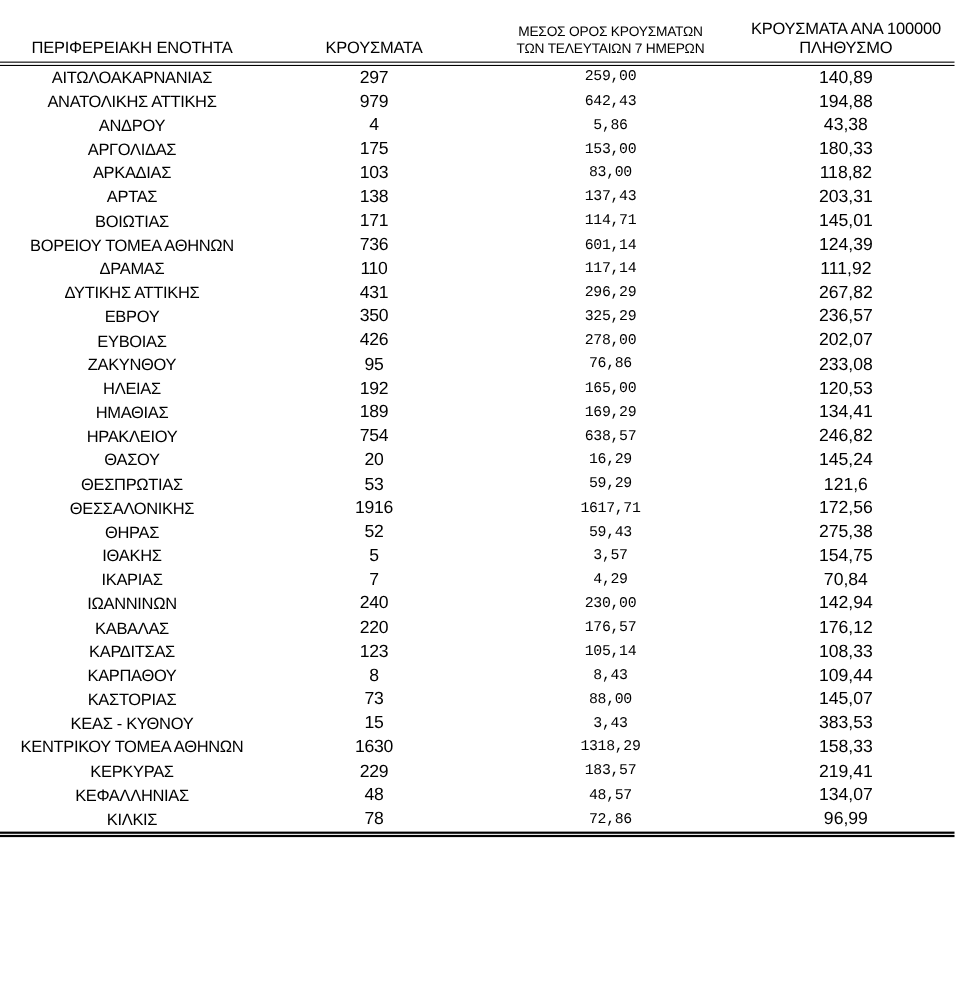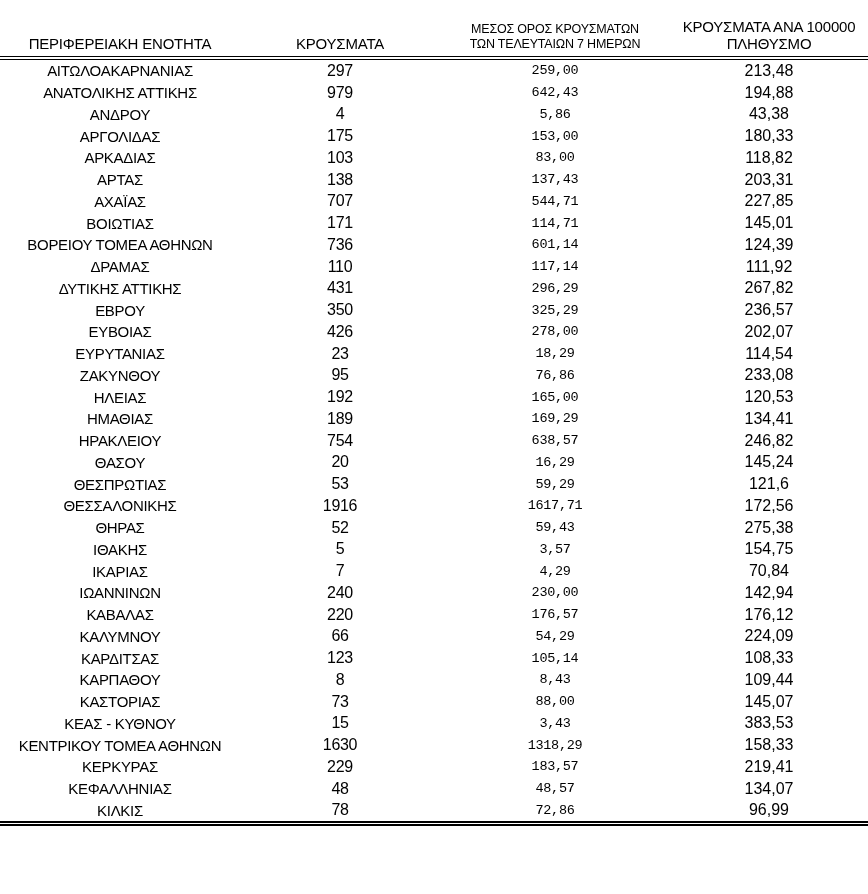--- a/index.html
+++ b/index.html
@@ -90,21 +90,21 @@
           <span class="hdr-line">ΚΡΟΥΣΜΑΤΑ ΑΝΑ 100000</span>
           <span class="hdr-line">ΠΛΗΘΥΣΜΟ</span>
         </th>
       </tr>
     </thead>
     <tbody>
         <tr>
           <td class="col-region">ΑΙΤΩΛΟΑΚΑΡΝΑΝΙΑΣ</td>
           <td class="col-cases">297</td>
           <td class="col-avg7">259,00</td>
-          <td class="col-per100k">213,48</td>
+          <td class="col-per100k">140,89</td>
         </tr>
         <tr>
           <td class="col-region">ΑΝΑΤΟΛΙΚΗΣ ΑΤΤΙΚΗΣ</td>
           <td class="col-cases">979</td>
           <td class="col-avg7">642,43</td>
           <td class="col-per100k">194,88</td>
         </tr>
         <tr>
           <td class="col-region">ΑΝΔΡΟΥ</td>
           <td class="col-cases">4</td>
@@ -123,26 +123,20 @@
           <td class="col-avg7">83,00</td>
           <td class="col-per100k">118,82</td>
         </tr>
         <tr>
           <td class="col-region">ΑΡΤΑΣ</td>
           <td class="col-cases">138</td>
           <td class="col-avg7">137,43</td>
           <td class="col-per100k">203,31</td>
         </tr>
         <tr>
-          <td class="col-region">ΑΧΑΪΑΣ</td>
-          <td class="col-cases">707</td>
-          <td class="col-avg7">544,71</td>
-          <td class="col-per100k">227,85</td>
-        </tr>
-        <tr>
           <td class="col-region">ΒΟΙΩΤΙΑΣ</td>
           <td class="col-cases">171</td>
           <td class="col-avg7">114,71</td>
           <td class="col-per100k">145,01</td>
         </tr>
         <tr>
           <td class="col-region">ΒΟΡΕΙΟΥ ΤΟΜΕΑ ΑΘΗΝΩΝ</td>
           <td class="col-cases">736</td>
           <td class="col-avg7">601,14</td>
           <td class="col-per100k">124,39</td>
@@ -165,26 +159,20 @@
           <td class="col-avg7">325,29</td>
           <td class="col-per100k">236,57</td>
         </tr>
         <tr>
           <td class="col-region">ΕΥΒΟΙΑΣ</td>
           <td class="col-cases">426</td>
           <td class="col-avg7">278,00</td>
           <td class="col-per100k">202,07</td>
         </tr>
         <tr>
-          <td class="col-region">ΕΥΡΥΤΑΝΙΑΣ</td>
-          <td class="col-cases">23</td>
-          <td class="col-avg7">18,29</td>
-          <td class="col-per100k">114,54</td>
-        </tr>
-        <tr>
           <td class="col-region">ΖΑΚΥΝΘΟΥ</td>
           <td class="col-cases">95</td>
           <td class="col-avg7">76,86</td>
           <td class="col-per100k">233,08</td>
         </tr>
         <tr>
           <td class="col-region">ΗΛΕΙΑΣ</td>
           <td class="col-cases">192</td>
           <td class="col-avg7">165,00</td>
           <td class="col-per100k">120,53</td>
@@ -243,26 +231,20 @@
           <td class="col-avg7">230,00</td>
           <td class="col-per100k">142,94</td>
         </tr>
         <tr>
           <td class="col-region">ΚΑΒΑΛΑΣ</td>
           <td class="col-cases">220</td>
           <td class="col-avg7">176,57</td>
           <td class="col-per100k">176,12</td>
         </tr>
         <tr>
-          <td class="col-region">ΚΑΛΥΜΝΟΥ</td>
-          <td class="col-cases">66</td>
-          <td class="col-avg7">54,29</td>
-          <td class="col-per100k">224,09</td>
-        </tr>
-        <tr>
           <td class="col-region">ΚΑΡΔΙΤΣΑΣ</td>
           <td class="col-cases">123</td>
           <td class="col-avg7">105,14</td>
           <td class="col-per100k">108,33</td>
         </tr>
         <tr>
           <td class="col-region">ΚΑΡΠΑΘΟΥ</td>
           <td class="col-cases">8</td>
           <td class="col-avg7">8,43</td>
           <td class="col-per100k">109,44</td>

